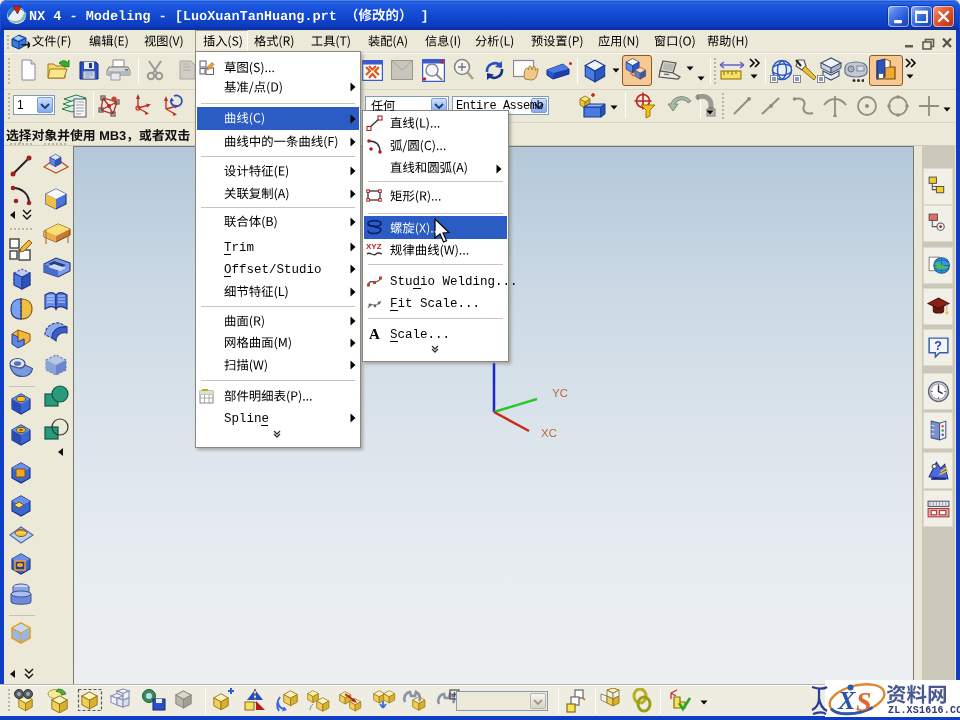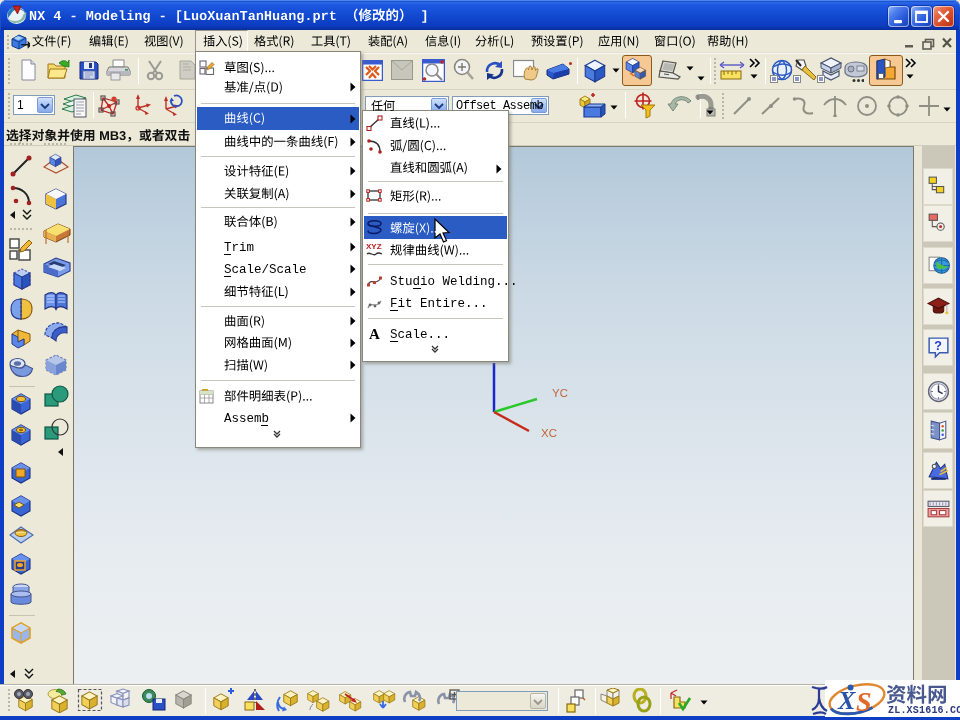--- a/index.html
+++ b/index.html
@@ -316,21 +316,21 @@
 <div style="position:absolute;left:365px;top:96px;width:84px;height:19px;background:#fff;border:1px solid #7f9db9;"></div>
 <div style="position:absolute;left:431px;top:98px;width:16px;height:15px;background:linear-gradient(180deg,#cfe0fc 0%,#a8c4f4 50%,#88aaec 100%);border:1px solid #7a9cd8;border-radius:2px;"></div>
 <svg style="position:absolute;left:434px;top:103px;" width="10" height="7" viewBox="0 0 10 7">
       <path d="M1 1 L5 5 L9 1" stroke="#1a3a7e" stroke-width="1.8" fill="none"></path>
     </svg>
 <div style="position:absolute;left:452px;top:96px;width:97px;height:19px;background:#fff;border:1px solid #7f9db9;"></div>
 <div style="position:absolute;left:531px;top:98px;width:16px;height:15px;background:linear-gradient(180deg,#cfe0fc 0%,#a8c4f4 50%,#88aaec 100%);border:1px solid #7a9cd8;border-radius:2px;"></div>
 <svg style="position:absolute;left:534px;top:103px;" width="10" height="7" viewBox="0 0 10 7">
       <path d="M1 1 L5 5 L9 1" stroke="#1a3a7e" stroke-width="1.8" fill="none"></path>
     </svg>
-<div style="position:absolute;left:456px;top:99px;font:12px 'Liberation Mono',monospace;color:#000;letter-spacing:-0.5px;">Offset Assemb</div>
+<div style="position:absolute;left:456px;top:99px;font:12px 'Liberation Mono',monospace;color:#000;letter-spacing:-0.5px;">Entire Assemb</div>
 <svg style="position:absolute;left:577px;top:93px;" width="30" height="28" viewBox="0 0 30 28">
       <path d="M3 6 L8 3 L13 6 L8 9 Z" fill="#f8e878" stroke="#a08020" stroke-width="1"></path>
       <path d="M3 6 L8 9 L8 15 L3 12 Z" fill="#e8c838" stroke="#a08020" stroke-width="1"></path>
       <path d="M13 6 L8 9 L8 15 L13 12 Z" fill="#d0a828" stroke="#a08020" stroke-width="1"></path>
       <path d="M7 14 L24 14 L24 24 L7 24 Z" fill="#4a7ae0" stroke="#1a3a90" stroke-width="1.2"></path>
       <path d="M7 14 L12 11 L28 11 L24 14 Z" fill="#8fb2f4" stroke="#1a3a90" stroke-width="1"></path>
       <path d="M24 14 L28 11 L28 21 L24 24 Z" fill="#2a54b8" stroke="#1a3a90" stroke-width="1"></path>
       <path d="M14 2 L18 2 M16 0 L16 4" stroke="#c02020" stroke-width="1.6"></path>
     </svg>
 <svg style="position:absolute;left:610px;top:105px;" width="8" height="5" viewBox="0 0 8 5">
@@ -943,27 +943,27 @@
       <circle cx="13" cy="7" r="1.4" fill="#666"></circle>
     </svg>
 <div style="position:absolute;left:369px;top:326px;font:bold 15px 'Liberation Serif',serif;color:#000;">A</div>
 <svg style="position:absolute;left:430px;top:345px;" width="10" height="8" viewBox="0 0 8 8">
       <path d="M1 1 L4 4 L7 1 M1 4 L4 7 L7 4" stroke="#333" stroke-width="1.3" fill="none"></path>
     </svg>
 <svg style="position:absolute;left:434px;top:218px;" width="18" height="29" viewBox="0 0 18 29">
       <path d="M1 1 L1 20 L6 16 L9.5 24 L12.5 22.6 L9 15 L15 14.5 Z" fill="#fff" stroke="#000" stroke-width="1.2"></path>
     </svg>
 <div style="position:absolute;left:224px;top:240.5px;font:12.5px 'Liberation Mono',monospace;color:#000;text-align:right;">Trim</div>
-<div style="position:absolute;left:224px;top:262.5px;font:12.5px 'Liberation Mono',monospace;color:#000;">Scale/Scale</div>
-<div style="position:absolute;left:224px;top:411.5px;font:12.5px 'Liberation Mono',monospace;color:#000;">Assemb</div>
+<div style="position:absolute;left:224px;top:262.5px;font:12.5px 'Liberation Mono',monospace;color:#000;">Offset/Studio</div>
+<div style="position:absolute;left:224px;top:411.5px;font:12.5px 'Liberation Mono',monospace;color:#000;">Spline</div>
 <div style="position:absolute;left:224px;top:253.5px;width:7px;height:1px;background:#000;"></div>
 <div style="position:absolute;left:224px;top:275.5px;width:7px;height:1px;background:#000;"></div>
 <div style="position:absolute;left:261px;top:424.5px;width:7px;height:1px;background:#000;"></div>
 <div style="position:absolute;left:390px;top:274.5px;font:12.5px 'Liberation Mono',monospace;color:#000;">Studio Welding...</div>
-<div style="position:absolute;left:390px;top:297px;font:12.5px 'Liberation Mono',monospace;color:#000;">Fit Entire...</div>
+<div style="position:absolute;left:390px;top:297px;font:12.5px 'Liberation Mono',monospace;color:#000;">Fit Scale...</div>
 <div style="position:absolute;left:390px;top:327.5px;font:12.5px 'Liberation Mono',monospace;color:#000;">Scale...</div>
 <div style="position:absolute;left:413px;top:287.5px;width:8px;height:1px;background:#000;"></div>
 <div style="position:absolute;left:390px;top:310px;width:8px;height:1px;background:#000;"></div>
 <div style="position:absolute;left:390px;top:340.5px;width:8px;height:1px;background:#000;"></div>
 </div>
 <svg width="960" height="720" viewBox="0 0 960 720" style="position:absolute;left:0;top:0;pointer-events:none;">
 <path transform="translate(371,110)" fill="#000" d="M4.1 -0.4V0.5H11.3V-0.4H8.1V-4.1H11.5V-4.9H8.1V-8.3C9.2 -8.5 10.2 -8.7 11 -9L10.4 -9.8C8.9 -9.2 6.3 -8.8 4 -8.5C4.1 -8.3 4.3 -7.9 4.3 -7.7C5.2 -7.8 6.2 -8 7.2 -8.1V-4.9H3.6V-4.1H7.2V-0.4ZM3.5 -10.1C2.8 -8.2 1.6 -6.3 0.3 -5.2C0.4 -5 0.7 -4.5 0.8 -4.3C1.3 -4.7 1.8 -5.3 2.2 -5.9V1H3.1V-7.2C3.6 -8.1 4.1 -8.9 4.4 -9.8Z M16.1 -8.9V-8.1H21.8V-0.3C21.8 -0 21.7 0 21.4 0C21.2 0 20.3 0 19.3 0C19.5 0.3 19.6 0.7 19.7 0.9C20.8 0.9 21.6 0.9 22.1 0.8C22.5 0.6 22.7 0.4 22.7 -0.3V-8.1H23.6V-8.9ZM17.3 -5.6H19.4V-3H17.3ZM16.4 -6.4V-1.4H17.3V-2.2H20.2V-6.4ZM15.2 -10.1C14.6 -8.3 13.5 -6.5 12.4 -5.3C12.6 -5.1 12.9 -4.6 13 -4.4C13.3 -4.9 13.7 -5.4 14.1 -5.9V0.9H15V-7.4C15.4 -8.2 15.7 -9 16 -9.8Z"></path>
 <path transform="translate(552,397)" fill="#c06030" d="M4.4 -3.3V0H3.3V-3.3L0.3 -7.9H1.4L3.8 -4.1L6.2 -7.9H7.4Z M12.1 -7.2Q10.8 -7.2 10.1 -6.3Q9.3 -5.5 9.3 -4Q9.3 -2.5 10.1 -1.7Q10.9 -0.8 12.2 -0.8Q13.8 -0.8 14.7 -2.4L15.5 -2Q15 -1 14.2 -0.4Q13.3 0.1 12.1 0.1Q10.9 0.1 10 -0.4Q9.2 -0.9 8.7 -1.8Q8.3 -2.7 8.3 -4Q8.3 -5.9 9.3 -7Q10.3 -8 12.1 -8Q13.4 -8 14.2 -7.5Q15.1 -7 15.5 -6.1L14.4 -5.7Q14.2 -6.4 13.6 -6.8Q13 -7.2 12.1 -7.2Z"></path>
 <path transform="translate(541,437)" fill="#c06030" d="M6.2 0 3.9 -3.5 1.4 0H0.3L3.3 -4.1L0.5 -7.9H1.7L3.9 -4.8L6 -7.9H7.2L4.5 -4.1L7.4 0Z M12.1 -7.2Q10.8 -7.2 10.1 -6.3Q9.3 -5.5 9.3 -4Q9.3 -2.5 10.1 -1.7Q10.9 -0.8 12.2 -0.8Q13.8 -0.8 14.7 -2.4L15.5 -2Q15 -1 14.2 -0.4Q13.3 0.1 12.1 0.1Q10.9 0.1 10 -0.4Q9.2 -0.9 8.7 -1.8Q8.3 -2.7 8.3 -4Q8.3 -5.9 9.3 -7Q10.3 -8 12.1 -8Q13.4 -8 14.2 -7.5Q15.1 -7 15.5 -6.1L14.4 -5.7Q14.2 -6.4 13.6 -6.8Q13 -7.2 12.1 -7.2Z"></path>
 <path transform="translate(886,702)" fill="#49598f" d="M1.5 -15.3C2.9 -14.7 4.7 -13.7 5.6 -13L6.9 -14.8C5.9 -15.5 4.1 -16.4 2.7 -16.9ZM0.9 -10.6 1.6 -8.3C3.3 -8.9 5.4 -9.7 7.3 -10.4L6.9 -12.5C4.7 -11.7 2.4 -11 0.9 -10.6ZM3.4 -7.7V-2H5.8V-5.5H14.9V-2.3H17.4V-7.7ZM9.1 -4.9C8.5 -2.4 7.2 -0.9 0.7 -0.2C1.1 0.3 1.6 1.3 1.8 1.9C9 0.9 10.8 -1.3 11.5 -4.9ZM10.4 -1C12.8 -0.3 16.2 1 17.9 1.8L19.4 -0.2C17.6 -1 14.1 -2.1 11.8 -2.7ZM9.5 -17.3C9 -15.8 8.1 -14.2 6.5 -13C7 -12.7 7.8 -11.9 8.2 -11.4C9 -12.2 9.8 -13 10.3 -13.8H11.9C11.4 -12 10.2 -10.4 6.8 -9.5C7.3 -9.1 7.9 -8.2 8.1 -7.7C10.8 -8.5 12.4 -9.8 13.3 -11.3C14.5 -9.7 16.1 -8.5 18.2 -7.9C18.5 -8.5 19.2 -9.4 19.7 -9.8C17.2 -10.3 15.2 -11.6 14.2 -13.3L14.4 -13.8H16.3C16.2 -13.3 15.9 -12.8 15.8 -12.4L17.9 -11.8C18.4 -12.7 19 -14.1 19.4 -15.3L17.6 -15.7L17.2 -15.7H11.3C11.5 -16.1 11.7 -16.5 11.8 -16.9Z M21.3 -15.7C21.7 -14.2 22.1 -12.2 22.2 -10.9L24 -11.4C23.9 -12.7 23.5 -14.7 23 -16.2ZM28 -16.3C27.8 -14.8 27.3 -12.8 26.9 -11.5L28.4 -11C28.9 -12.2 29.6 -14.2 30.1 -15.8ZM30.8 -14.6C32 -13.9 33.4 -12.8 34 -12L35.3 -13.8C34.6 -14.6 33.1 -15.6 32 -16.3ZM29.9 -9.5C31.1 -8.8 32.6 -7.6 33.3 -6.9L34.5 -8.9C33.8 -9.6 32.2 -10.6 31 -11.2ZM21.3 -10.6V-8.3H23.6C23 -6.4 21.9 -4.2 20.9 -3C21.3 -2.3 21.8 -1.2 22 -0.4C22.9 -1.7 23.7 -3.6 24.4 -5.6V1.8H26.6V-5.4C27.2 -4.5 27.8 -3.4 28.1 -2.7L29.6 -4.7C29.2 -5.3 27.2 -7.6 26.6 -8.2V-8.3H29.7V-10.6H26.6V-17.3H24.4V-10.6ZM29.6 -4.6 30 -2.3 35.8 -3.3V1.8H38.1V-3.8L40.5 -4.2L40.2 -6.5L38.1 -6.1V-17.4H35.8V-5.7Z M47.5 -7C46.9 -5.2 46.1 -3.6 45 -2.4V-10C45.9 -9.1 46.7 -8 47.5 -7ZM42.6 -16.3V1.8H45V-1.6C45.6 -1.3 46.2 -0.8 46.5 -0.6C47.5 -1.8 48.4 -3.3 49.1 -5C49.5 -4.3 50 -3.8 50.3 -3.2L51.7 -5C51.3 -5.7 50.6 -6.5 49.9 -7.4C50.4 -9.1 50.7 -10.9 50.9 -12.8L48.8 -13.1C48.6 -11.8 48.4 -10.6 48.2 -9.5C47.5 -10.2 46.9 -11 46.2 -11.7L45 -10.4V-14H57.5V-1.2C57.5 -0.8 57.3 -0.6 56.9 -0.6C56.5 -0.6 55 -0.6 53.7 -0.7C54.1 -0 54.5 1.1 54.6 1.8C56.6 1.8 57.9 1.7 58.8 1.3C59.7 0.9 60 0.2 60 -1.1V-16.3ZM50.6 -10.2C51.5 -9.3 52.4 -8.2 53.2 -7.1C52.5 -4.9 51.5 -3 50.1 -1.7C50.6 -1.4 51.6 -0.7 52 -0.4C53.1 -1.6 54 -3.1 54.7 -4.9C55.2 -4.1 55.6 -3.4 55.9 -2.7L57.5 -4.3C57.1 -5.2 56.4 -6.3 55.6 -7.4C56 -9.1 56.3 -10.9 56.6 -12.8L54.4 -13C54.3 -11.8 54.1 -10.7 53.9 -9.6C53.3 -10.3 52.7 -11 52.1 -11.6Z"></path>

